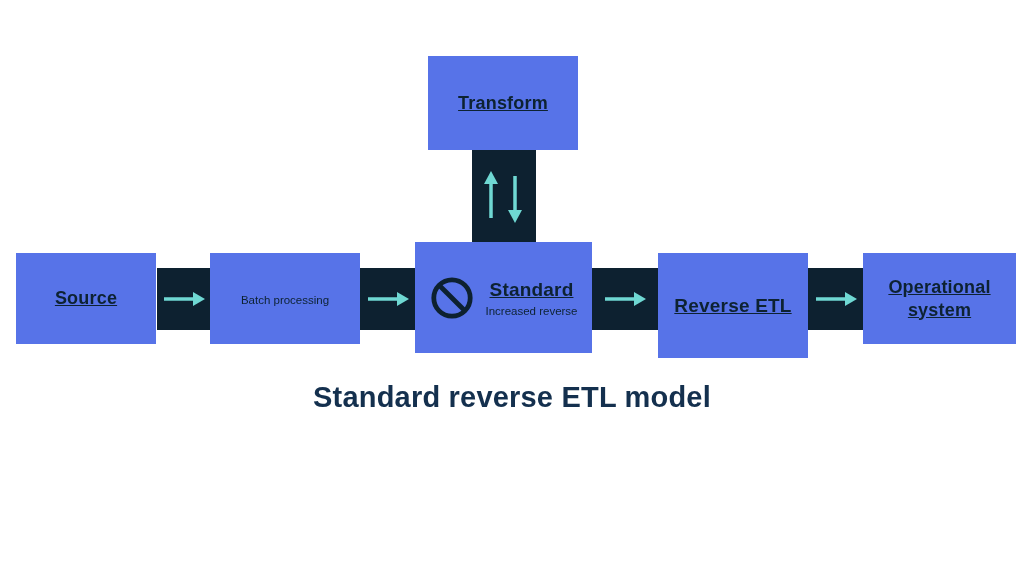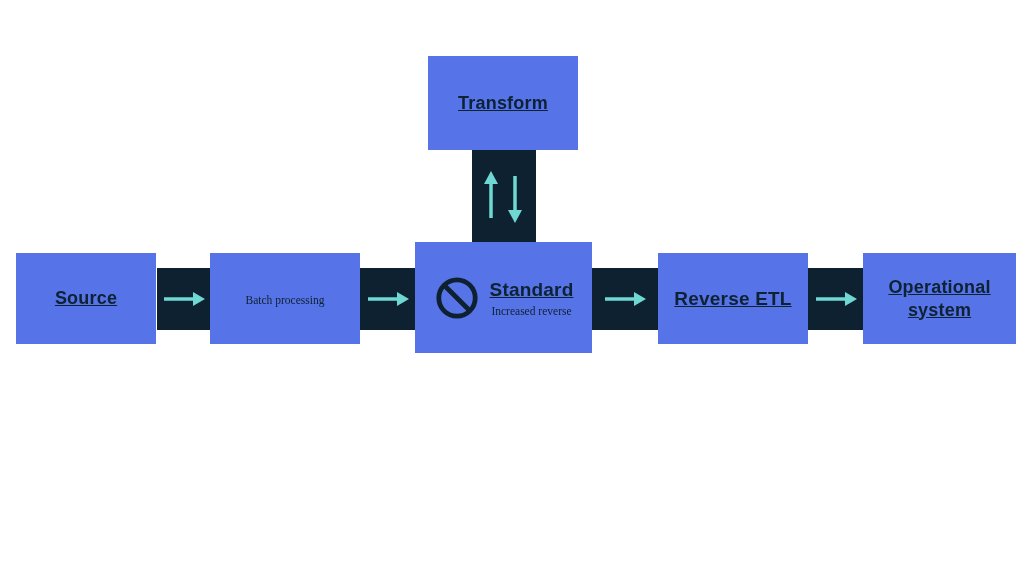--- a/index.html
+++ b/index.html
@@ -38,21 +38,20 @@
     line-height: 1.25;
     letter-spacing: 0.2px;
     text-decoration: underline;
   }
   .node .label.lg { font-size: 19px; }
   .node .sublabel {
     font-size: 11.5px;
     font-weight: 500;
     margin-top: 3px;
     color: var(--text-navy);
-    font-family: Liberation Serif, serif;
   }
   .connector-h {
     position: absolute;
     top: 268px;
     height: 62px;
     background: var(--dark-navy);
     display: flex;
     align-items: center;
     justify-content: center;
   }
@@ -61,21 +60,21 @@
     left: 472px;
     top: 150px;
     width: 64px;
     height: 92px;
     background: var(--dark-navy);
   }
   .node-transform { left: 428px; top: 56px; width: 150px; height: 94px; }
   .node-source    { left: 16px;   top: 253px; width: 140px; height: 91px; }
   .node-etl       { left: 210px; top: 253px; width: 150px; height: 91px; }
   .node-warehouse { left: 415px; top: 242px; width: 177px; height: 111px; flex-direction: row; gap: 10px; }
-  .node-reverse   { left: 658px; top: 253px; width: 150px; height: 91px; }
+  .node-reverse   { left: 658px; top: 253px; width: 150px; height: 105px; }
   .node-operational { left: 863px; top: 253px; width: 153px; height: 91px; }
   .node-operational .label { padding: 0 1px; }
   .warehouse-text {
     display: flex;
     flex-direction: column;
     align-items: center;
   }
   .title {
     position: absolute;
     top: 381px;
@@ -158,14 +157,15 @@
     <svg width="42" height="14" viewBox="0 0 42 14">
       <line class="arrow-stroke" x1="1" y1="7" x2="31" y2="7"></line>
       <polygon class="arrow-fill" points="30,0 42,7 30,14"></polygon>
     </svg>
   </div>
 
   <div class="node node-operational">
     <div class="label">Operational system</div>
   </div>
 
+  <div class="title">Standard reverse ETL model</div>
 
 </div>
 
 </body></html>

